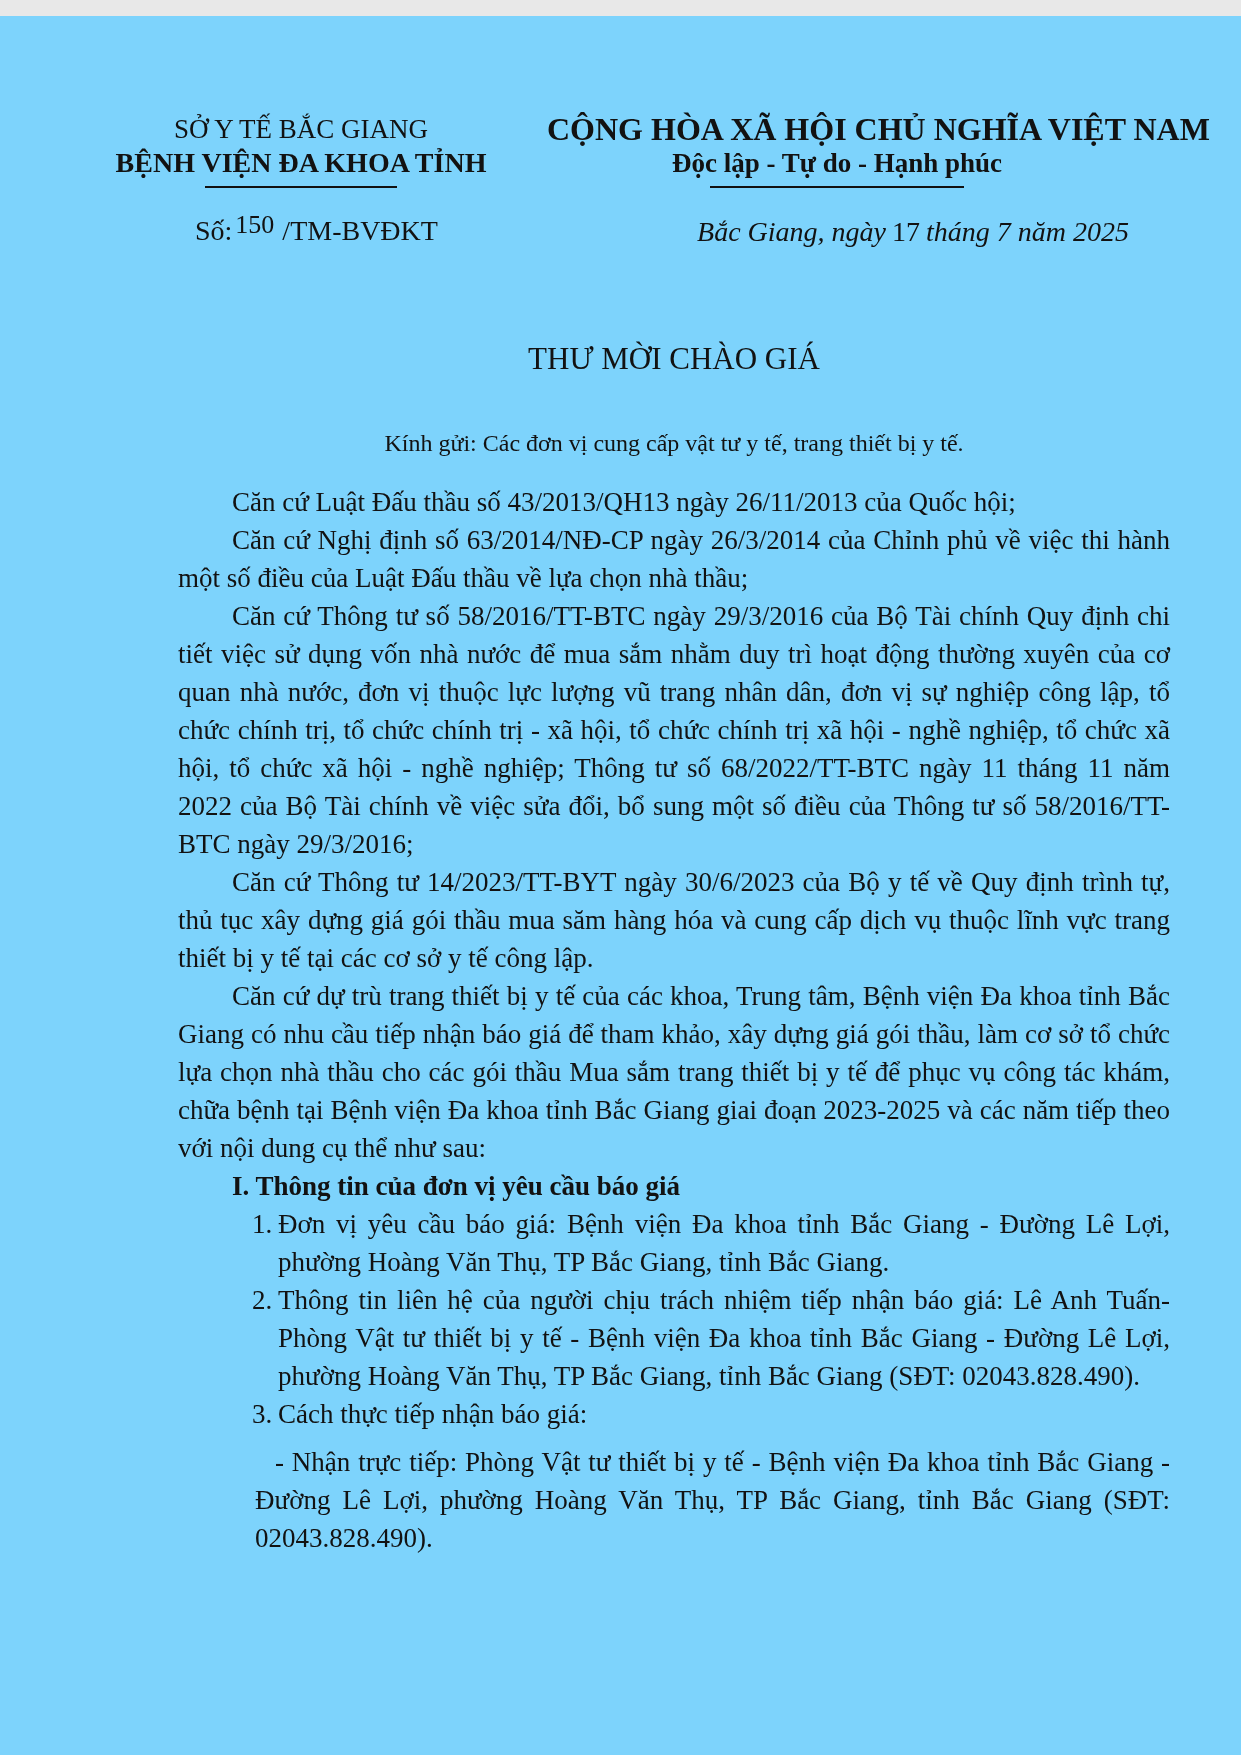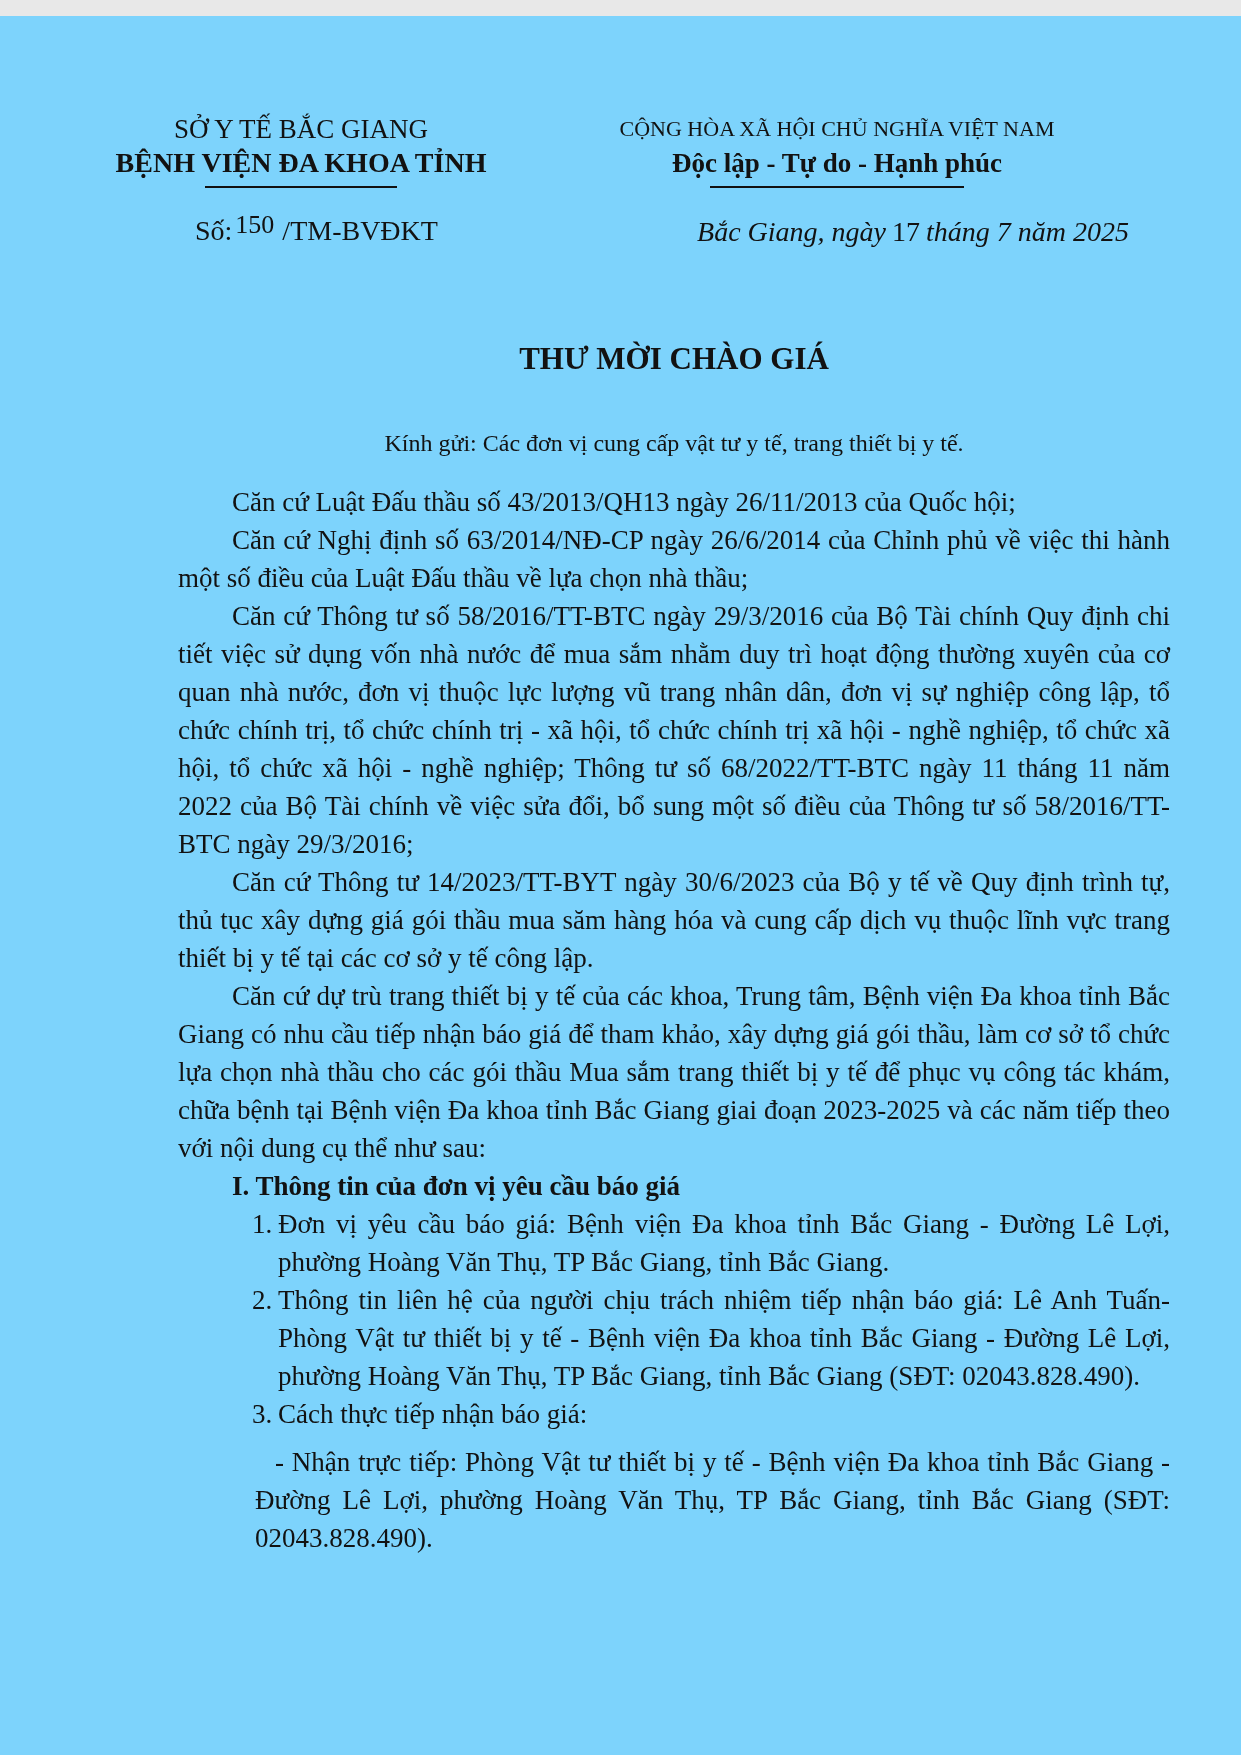--- a/index.html
+++ b/index.html
@@ -13,32 +13,32 @@
     overflow:hidden;
     box-sizing:border-box;
   }
   
   .header { display:flex; padding-top:96px; }
   .header-left { margin-left:105px; width:392px; text-align:center; }
   .org-top  { font-size:27px; line-height:34px; white-space:nowrap; }
   .org-name { font-size:28px; line-height:34px; font-weight:bold; white-space:nowrap; }
   .rule-left  { width:192px; border-top:2px solid #111; margin:6px auto 0; }
   .header-right { margin-left:50px; width:580px; text-align:center; }
-  .motto1 { font-size:22px; line-height:34px; font-weight:normal; white-space:nowrap; }
+  .motto1 { font-size:32px; line-height:34px; font-weight:bold; white-space:nowrap; }
   .motto2 { font-size:27px; line-height:34px; font-weight:bold; white-space:nowrap;text-align:center; }
   .rule-right { width:254px; border-top:2px solid #111; margin:6px auto 0; }
   
   .meta-row { display:flex; align-items:center; margin-top:26px; font-size:28px; line-height:34px; }
   .doc-number { margin-left:195px; white-space:nowrap; }
   .doc-num { position:relative; top:-7px; font-size:26px; margin-left:3px; margin-right:8px; }
   .date-line { margin-left:auto; margin-right:112px; font-style:italic; white-space:nowrap; }
   .date-day { font-style:normal; margin:0 6px; }
   
   .content { padding-left:178px; padding-right:71px; }
-  .title { margin-top:88px; text-align:center; font-size:31px; font-weight:bold; line-height:43px; }
+  .title { margin-top:88px; text-align:center; font-size:31px; font-weight:normal; line-height:43px; }
   .salutation { margin-top:43px; text-align:center; font-size:24px; line-height:40px; }
   .body { margin-top:20px; font-size:27px; line-height:38px; }
   .para { margin:0; text-align:justify; text-indent:54px; }
   .heading { font-weight:bold; margin-left:54px; }
   .list-item { position:relative; padding-left:100px; text-align:justify; }
   .list-item .num { position:absolute; left:74px; }
   .sub-item { margin-left:77px; margin-top:10px; text-indent:20px; text-align:justify; }
 </style>
 </head>
 <body>
@@ -62,21 +62,21 @@
     <div class="doc-number"><span>Số:</span><span class="doc-num">150</span><span>/TM-BVĐKT</span></div>
     <div class="date-line"><span>Bắc Giang, ngày</span><span class="date-day">17</span><span>tháng 7 năm 2025</span></div>
   </div>
 
   <div class="content">
     <div class="title">THƯ MỜI CHÀO GIÁ</div>
     <div class="salutation">Kính gửi: Các đơn vị cung cấp vật tư y tế, trang thiết bị y tế.</div>
 
     <div class="body">
       <p class="para">Căn cứ Luật Đấu thầu số 43/2013/QH13 ngày 26/11/2013 của Quốc hội;</p>
-      <p class="para">Căn cứ Nghị định số 63/2014/NĐ-CP ngày 26/6/2014 của Chỉnh phủ về việc thi hành một số điều của Luật Đấu thầu về lựa chọn nhà thầu;</p>
+      <p class="para">Căn cứ Nghị định số 63/2014/NĐ-CP ngày 26/3/2014 của Chỉnh phủ về việc thi hành một số điều của Luật Đấu thầu về lựa chọn nhà thầu;</p>
       <p class="para">Căn cứ Thông tư số 58/2016/TT-BTC ngày 29/3/2016 của Bộ Tài chính Quy định chi tiết việc sử dụng vốn nhà nước để mua sắm nhằm duy trì hoạt động thường xuyên của cơ quan nhà nước, đơn vị thuộc lực lượng vũ trang nhân dân, đơn vị sự nghiệp công lập, tổ chức chính trị, tổ chức chính trị - xã hội, tổ chức chính trị xã hội - nghề nghiệp, tổ chức xã hội, tổ chức xã hội - nghề nghiệp; Thông tư số 68/2022/TT-BTC ngày 11 tháng 11 năm 2022 của Bộ Tài chính về việc sửa đổi, bổ sung một số điều của Thông tư số 58/2016/TT-BTC ngày 29/3/2016;</p>
       <p class="para">Căn cứ Thông tư 14/2023/TT-BYT ngày 30/6/2023 của Bộ y tế về Quy định trình tự, thủ tục xây dựng giá gói thầu mua săm hàng hóa và cung cấp dịch vụ thuộc lĩnh vực trang thiết bị y tế tại các cơ sở y tế công lập.</p>
       <p class="para">Căn cứ dự trù trang thiết bị y tế của các khoa, Trung tâm, Bệnh viện Đa khoa tỉnh Bắc Giang có nhu cầu tiếp nhận báo giá để tham khảo, xây dựng giá gói thầu, làm cơ sở tổ chức lựa chọn nhà thầu cho các gói thầu Mua sắm trang thiết bị y tế để phục vụ công tác khám, chữa bệnh tại Bệnh viện Đa khoa tỉnh Bắc Giang giai đoạn 2023-2025 và các năm tiếp theo với nội dung cụ thể như sau:</p>
 
       <div class="heading">I. Thông tin của đơn vị yêu cầu báo giá</div>
 
       <div class="list-item">
         <span class="num">1.</span>
         <span>Đơn vị yêu cầu báo giá: Bệnh viện Đa khoa tỉnh Bắc Giang - Đường Lê Lợi, phường Hoàng Văn Thụ, TP Bắc Giang, tỉnh Bắc Giang.</span>
       </div>

